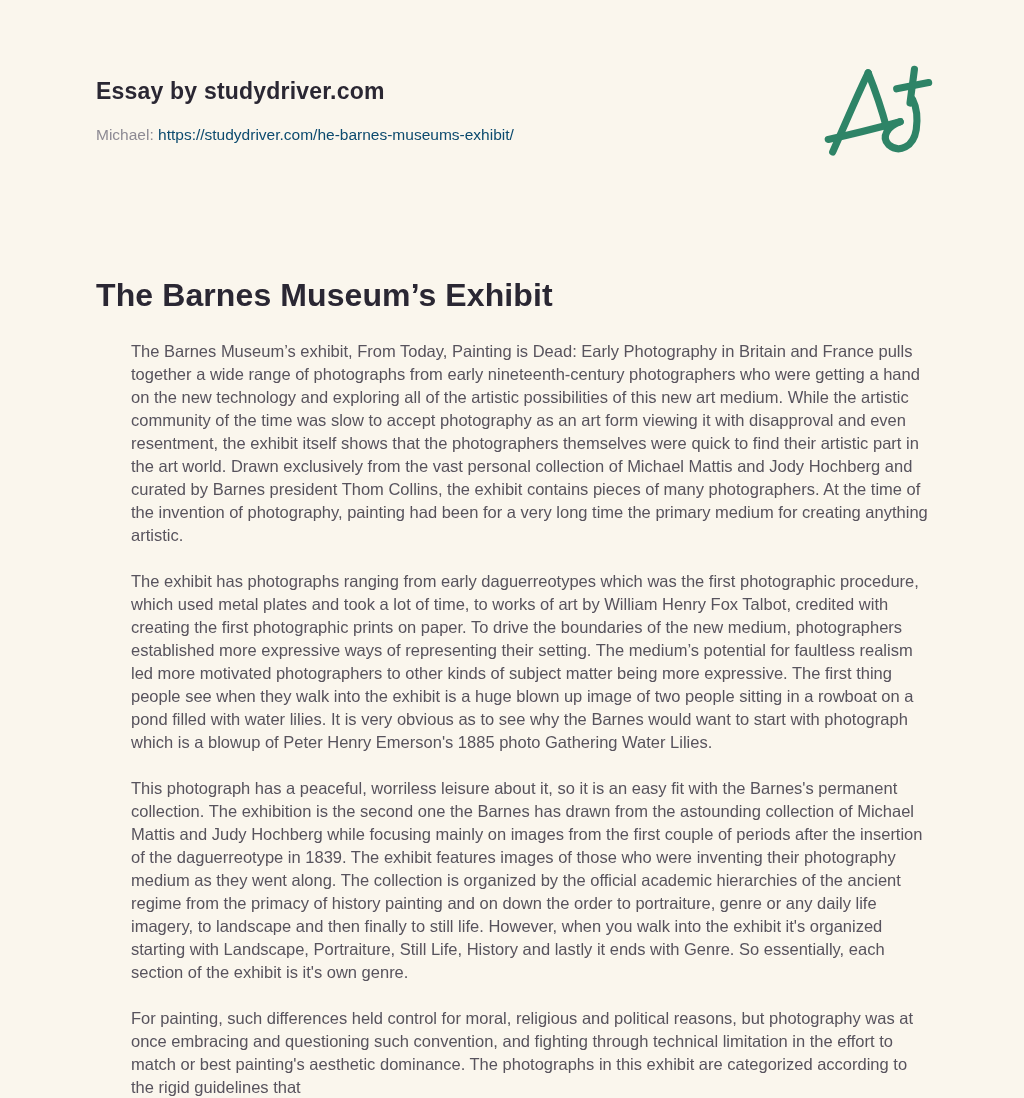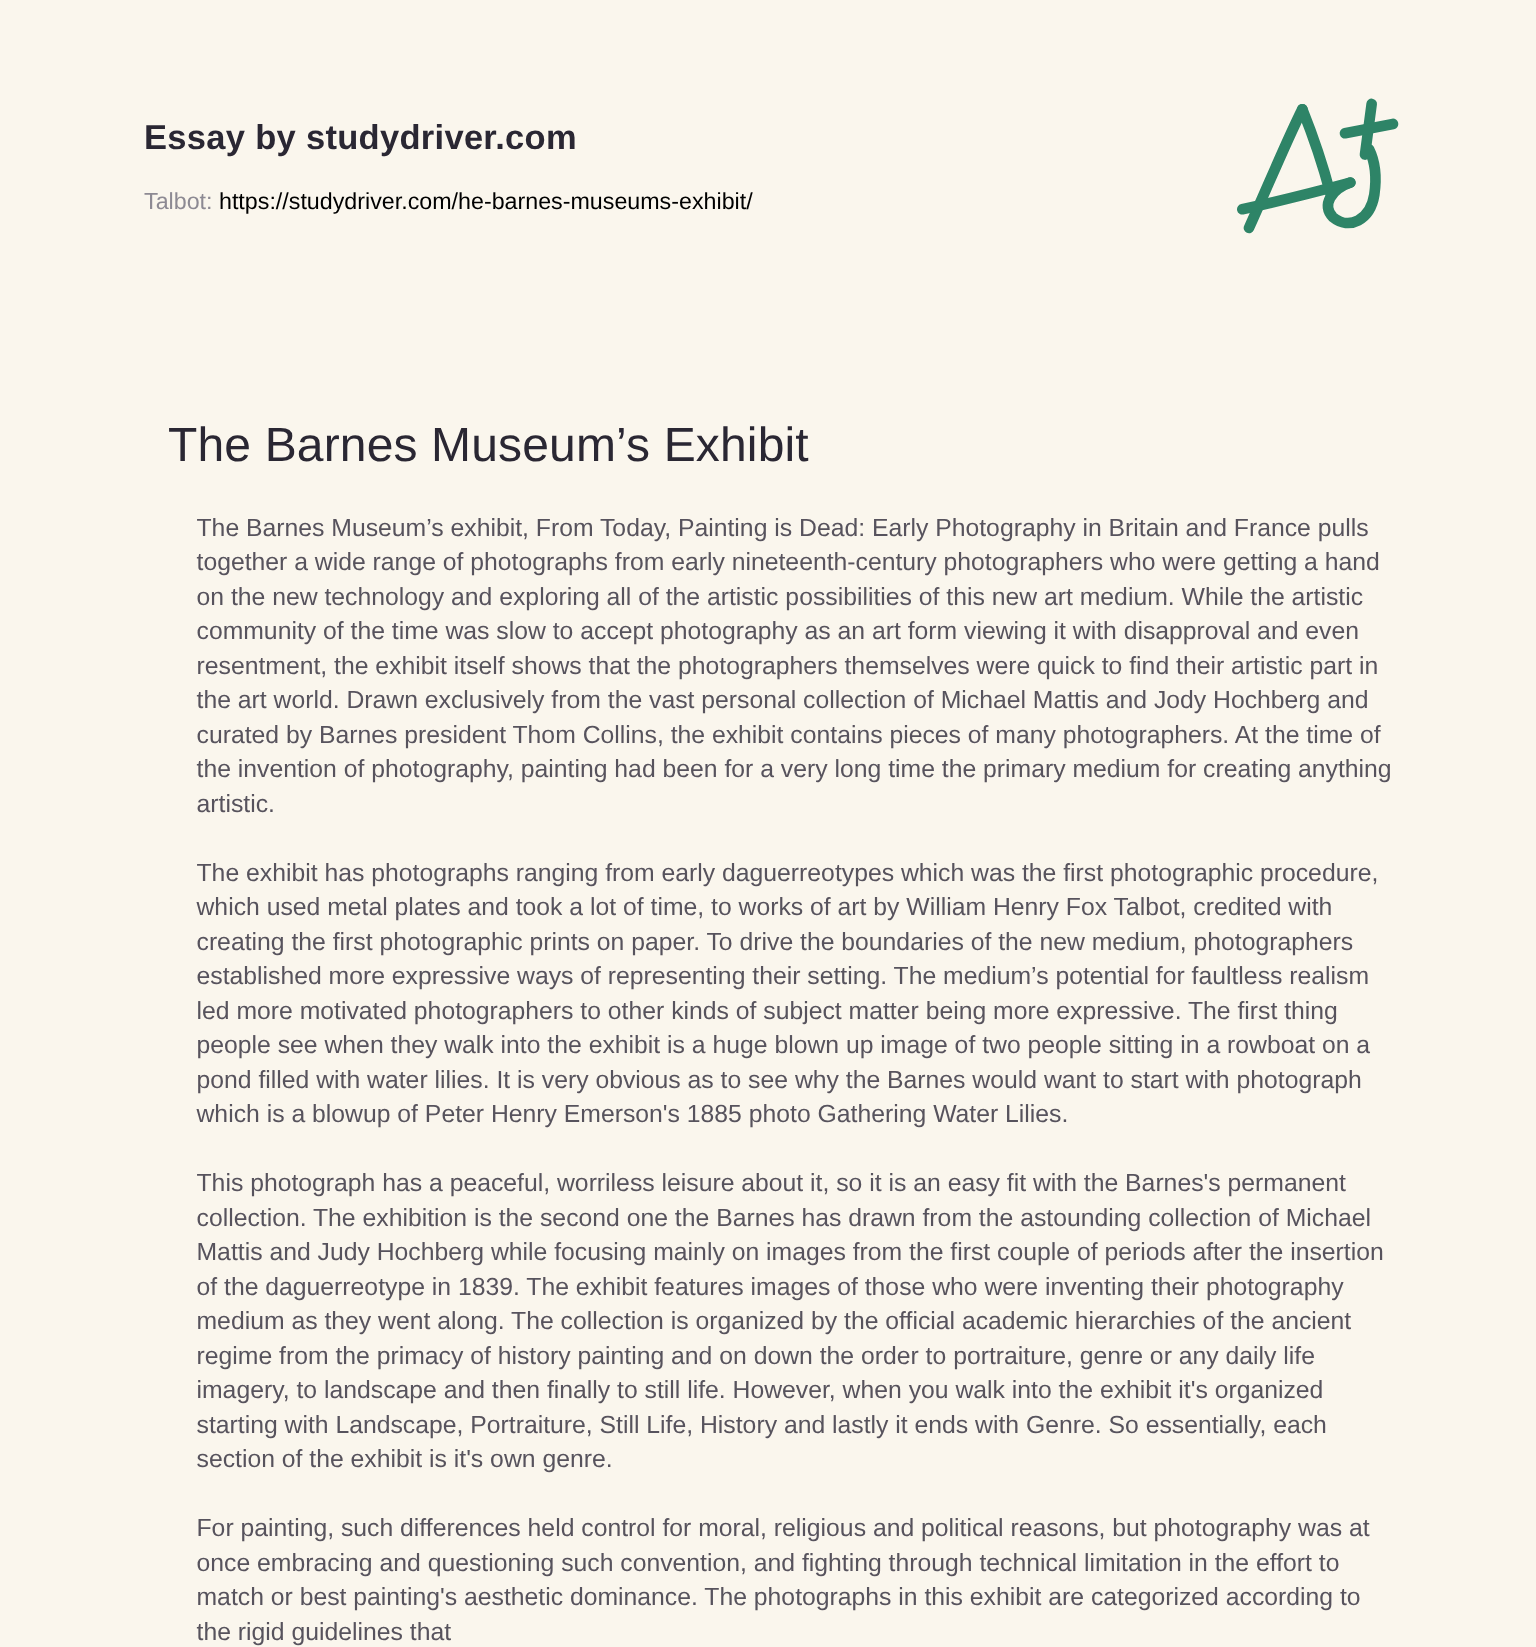--- a/index.html
+++ b/index.html
@@ -27,52 +27,52 @@
     color: #2A2733;
     margin: 0;
     letter-spacing: 0.2px;
   }
   .source-line {
     margin-top: 21px;
     font-size: 15.5px;
     color: #8D8A93;
   }
   .source-link {
-    color: #000000;
+    color: #0c4a6e;
     text-decoration: none;
   }
   .logo {
     margin-top: -20px;
     flex: 0 0 auto;
   }
   .essay-title {
-    margin: 108px 16px 0;
+    margin: 108px 0 0;
     font-size: 32px;
-    font-weight: 400;
+    font-weight: 700;
     color: #2A2733;
     letter-spacing: 0.1px;
   }
   .essay-body { margin-top: 26px; margin-left: 35px; }
   .essay-body p {
     margin: 0 0 23px;
     font-size: 16.5px;
     line-height: 23px;
     color: #57535D;
   }
 </style>
 </head>
 <body>
 
 <div class="page">
 
   <div class="header-row">
     <div class="header-left">
       <h1 class="doc-title">Essay by studydriver.com</h1>
       <div class="source-line">
-        <span>Talbot:</span>
+        <span>Michael:</span>
         <a class="source-link" href="#">https://studydriver.com/he-barnes-museums-exhibit/</a>
       </div>
     </div>
     <div class="logo">
       <svg width="112" height="107" viewBox="0 0 126 115" fill="none" xmlns="http://www.w3.org/2000/svg">
         <g stroke="#2E8467" stroke-width="8" stroke-linecap="round" fill="none">
           <path d="M12 103 C 26 72 40 38 52 14"></path>
           <path d="M52 14 C 60 34 68 58 73 77"></path>
           <path d="M7 89 C 34 83 62 76 88 69"></path>
           <path d="M88 69 C 74 74 66 86 75 95 C 87 105 103 97 106 78 C 108 64 106 52 102 44"></path>

